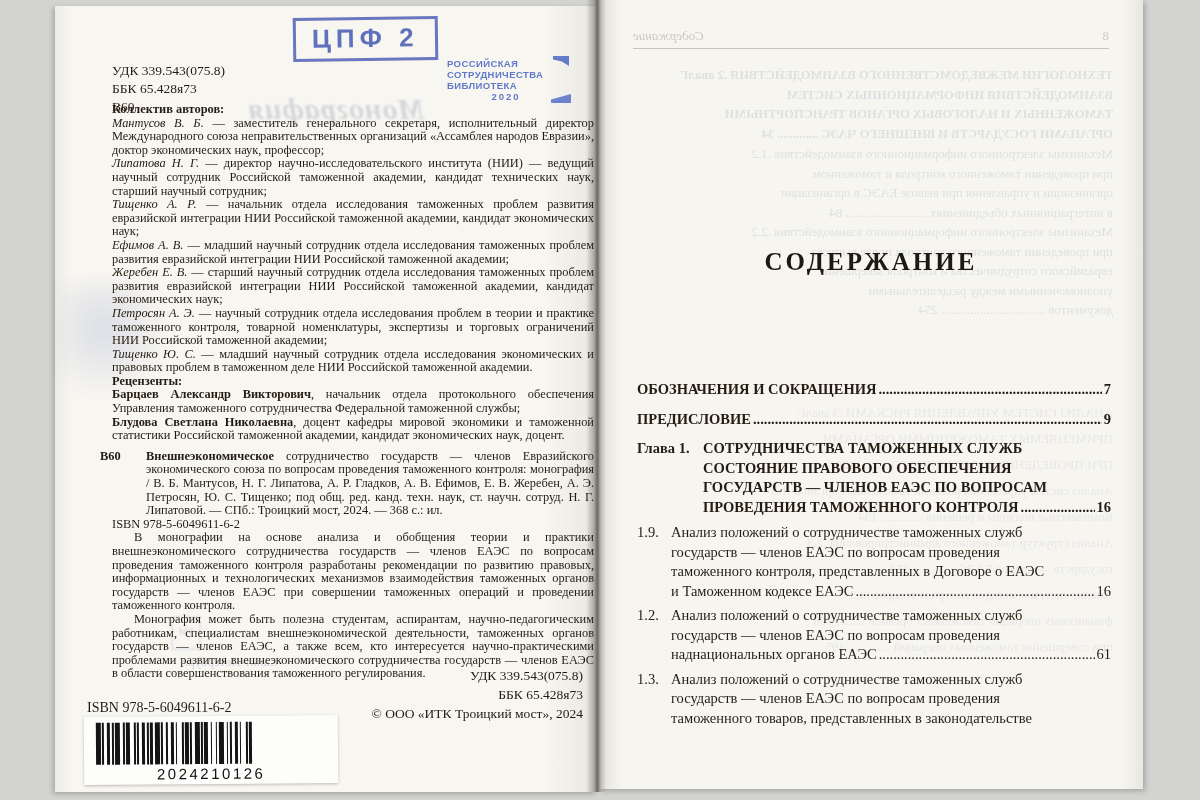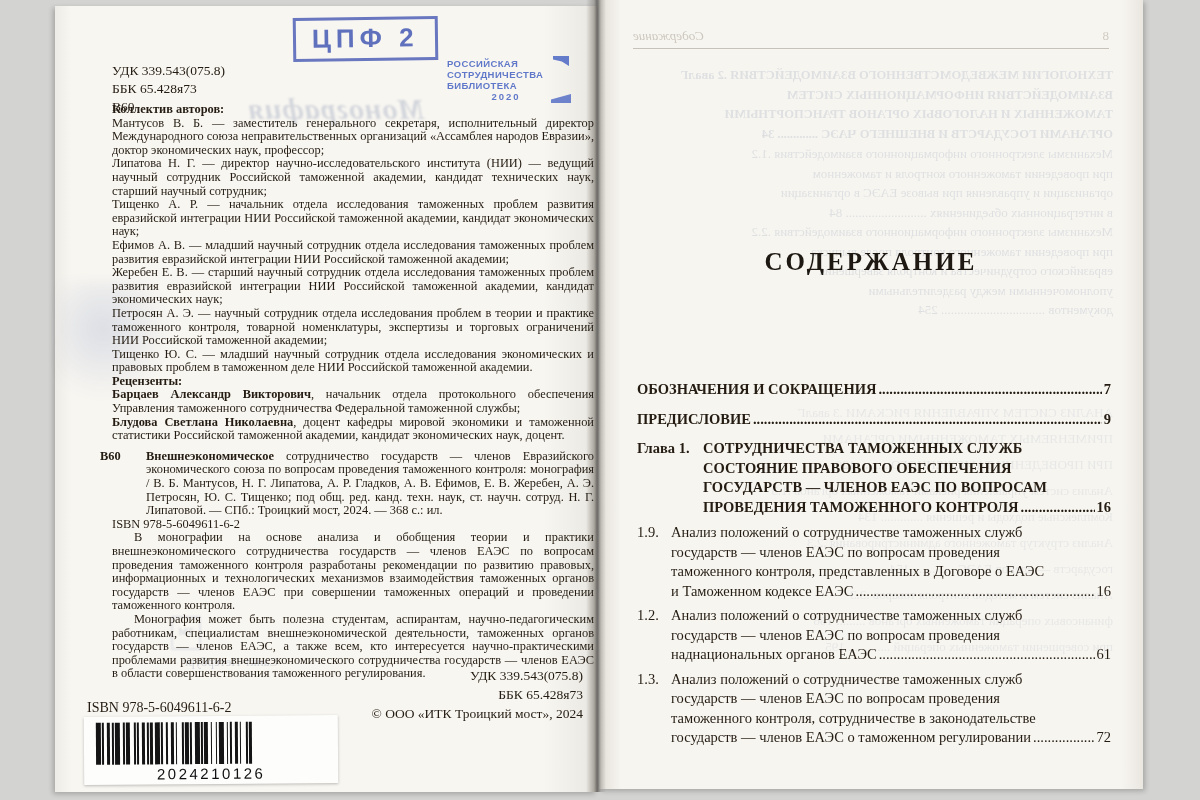--- a/index.html
+++ b/index.html
@@ -41,21 +41,21 @@
     background:rgba(52,84,190,.75);clip-path:polygon(0 0,100% 0,100% 100%,55% 55%,0 35%);}
   .rgb-flag2{position:absolute;right:-6px;bottom:-1px;width:20px;height:9px;
     background:rgba(52,84,190,.7);clip-path:polygon(0 60%,100% 0,100% 100%,0 100%);}
   .udk-top{position:absolute;left:57px;top:56px;font-size:13.5px;line-height:18px;}
   .left-flow{
     position:absolute;left:57px;top:97px;width:482px;
     font-size:12.4px;line-height:13.6px;text-align:justify;
   }
   .left-flow p{margin:0}
   .sec-head{font-weight:bold;margin-left:9px}
-  .a-name{}
+  .a-name{font-style:italic}
   .rv-head{margin-top:5px}
   .bib{display:flex;margin-top:7px}
   .bib .code{width:46px;flex:none;margin-left:-12px;font-weight:bold}
   .bib .bibtext{flex:1}
   .isbn-mid{margin:5px 0 4px -14px;text-align:left}
   .annot p{text-indent:22px}
   .udk-bottom{position:absolute;right:14px;top:660px;text-align:right;font-size:13.5px;line-height:19px}
   .isbn-bottom{position:absolute;left:32px;top:694px;font-size:14px}
   .barcode{
     position:absolute;left:29px;top:710px;width:230px;background:#fdfdfc;
@@ -344,25 +344,20 @@
               <span class="dots"></span>
               <span class="pg">61</span>
             </div>
           </div>
         </div>
         <div class="toc-entry sub">
           <span class="lab">1.3.</span>
           <div class="tbody">
             <div class="line">Анализ положений о сотрудничестве таможенных служб</div>
             <div class="line">государств — членов ЕАЭС по вопросам проведения</div>
-            <div class="line">таможенного контроля, сотрудничестве в законодательстве</div>
-            <div class="lastline">
-              <span class="txt">государств — членов ЕАЭС о таможенном регулировании</span>
-              <span class="dots"></span>
-              <span class="pg">72</span>
-            </div>
+            <div class="line">таможенного товаров, представленных в законодательстве</div>
           </div>
         </div>
       </div>
   </div>
 
   <div id="gutter"></div>
 </div>
 
 </body></html>

